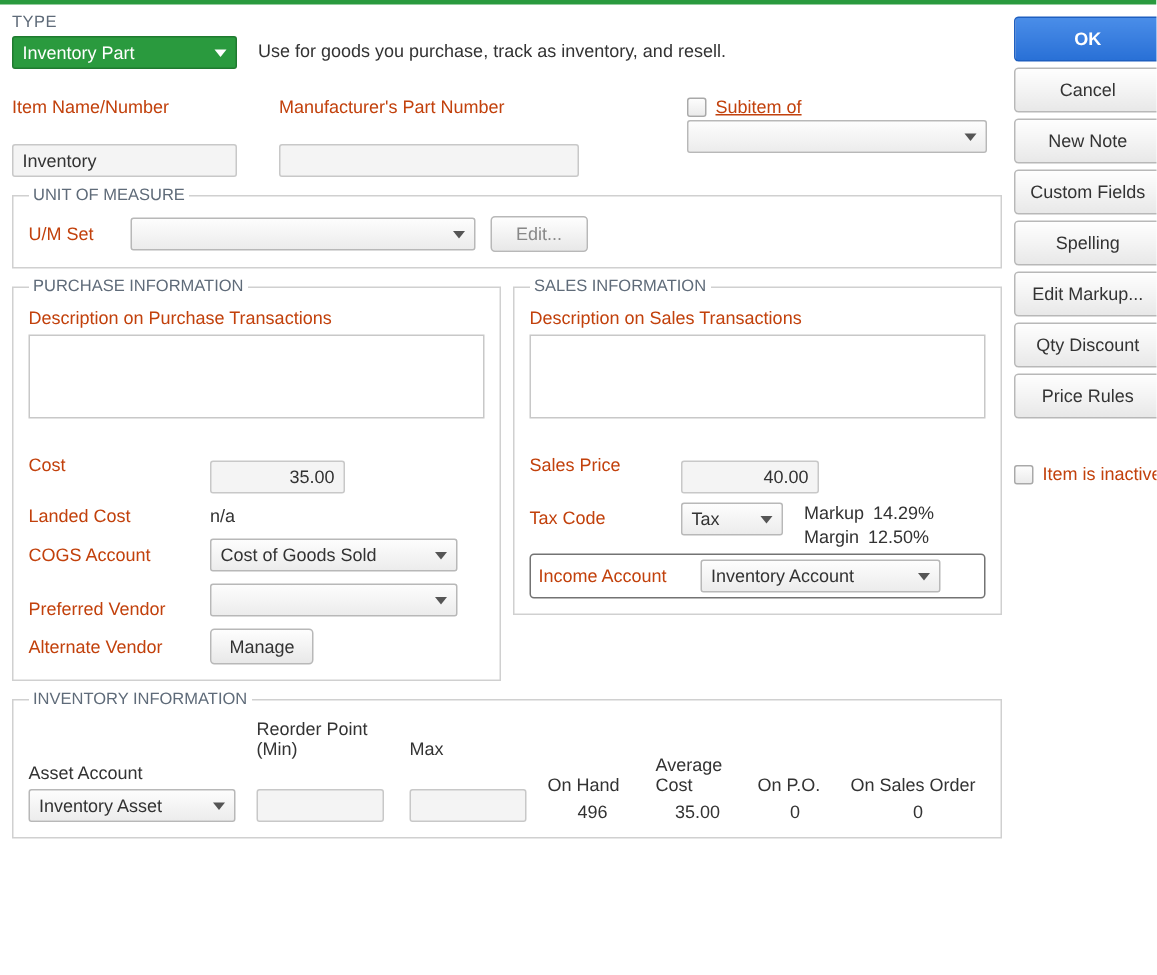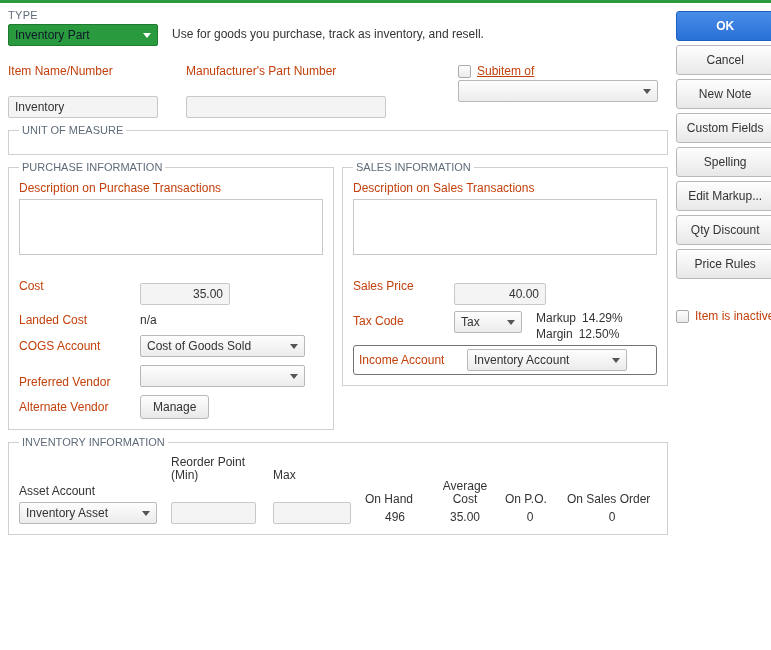--- a/index.html
+++ b/index.html
@@ -58,21 +58,21 @@
   position: absolute;
   right: 6px;
   top: 50%;
   margin-top: -2px;
   border-left: 4px solid transparent;
   border-right: 4px solid transparent;
   border-top: 5px solid #555;
 }
 .select.green {
   background: #2a9a3e;
-  color: #0f172a;
+  color: #ffffff;
   border-color: #1f7a2f;
 }
 .select.green::after { border-top-color: #fff; }
 
 .input {
   background: #f4f4f4;
   border: 1px solid #c8c8c8;
   border-radius: 2px;
   height: 22px;
   padding: 0 6px;
@@ -147,20 +147,27 @@
         </div>
         <div class="select" style="width:200px;">
           <span></span>
         </div>
       </div>
     </div>
 
 
     <fieldset>
       <legend>UNIT OF MEASURE</legend>
+      <div class="row" style="gap:10px;">
+        <label class="lbl" style="width:58px;">U/M Set</label>
+        <div class="select" style="width:230px;">
+            <span></span>
+          </div>
+        <span class="btn" style="padding:4px 16px; color:#888;">Edit...</span>
+      </div>
     </fieldset>
 
     <div class="row" style="gap:8px; align-items:flex-start;">
 
       <fieldset style="flex:1;">
         <legend>PURCHASE INFORMATION</legend>
         <label class="lbl">Description on Purchase Transactions</label>
         <div class="textarea" style="margin-top:4px;"></div>
 
         <div class="row" style="margin-top:12px;">
@@ -249,21 +256,21 @@
           <span class="inv-hdr">Max</span>
           <div class="input" style="width:78px;">
               <span></span>
             </div>
         </div>
         <div class="inv-col" style="width:60px;">
           <span class="inv-hdr">On Hand</span>
           <span class="inv-val">496</span>
         </div>
         <div class="inv-col" style="width:56px;">
-          <span class="inv-hdr" style="line-height:1.1;text-align:center;">Average Cost</span>
+          <span class="inv-hdr" style="line-height:1.1;">Average Cost</span>
           <span class="inv-val">35.00</span>
         </div>
         <div class="inv-col" style="width:50px;">
           <span class="inv-hdr">On P.O.</span>
           <span class="inv-val">0</span>
         </div>
         <div class="inv-col" style="width:90px;">
           <span class="inv-hdr">On Sales Order</span>
           <span class="inv-val">0</span>
         </div>

